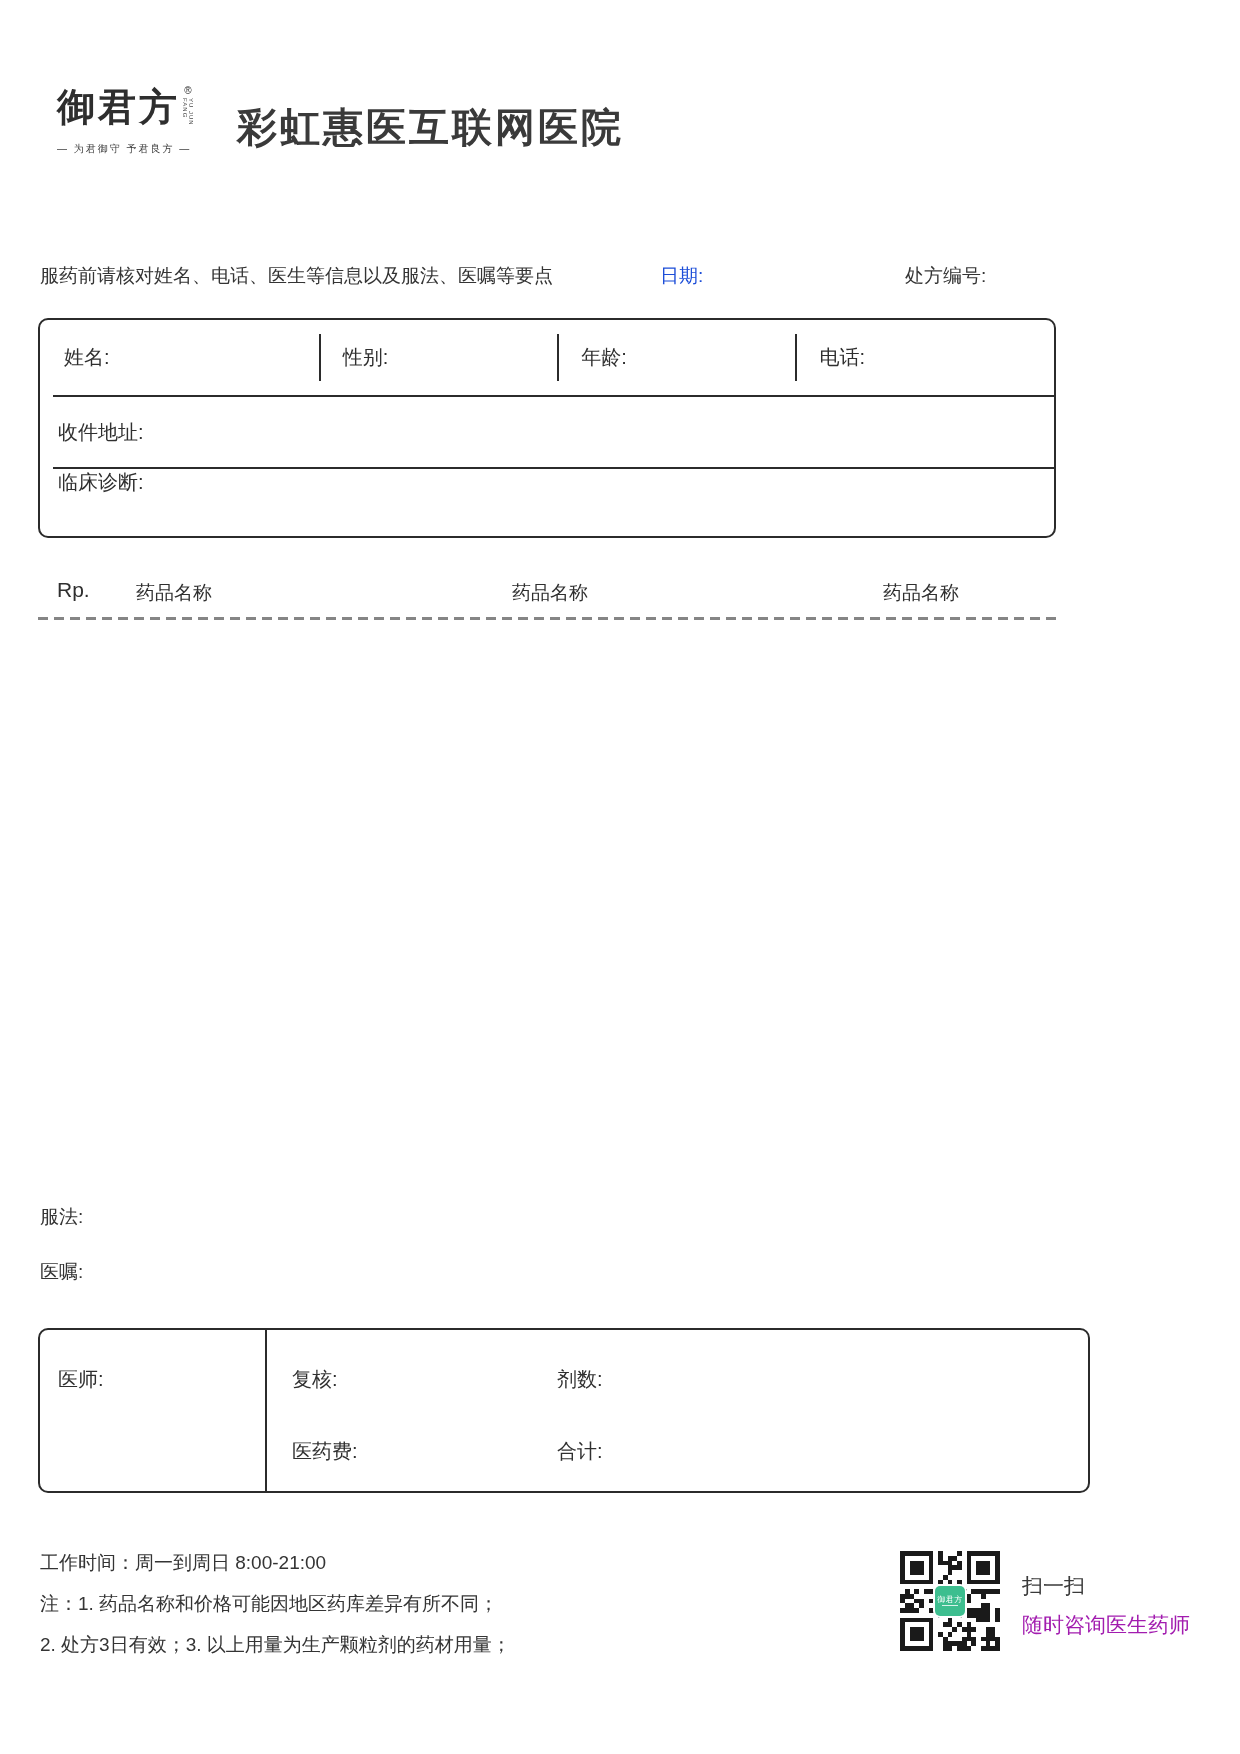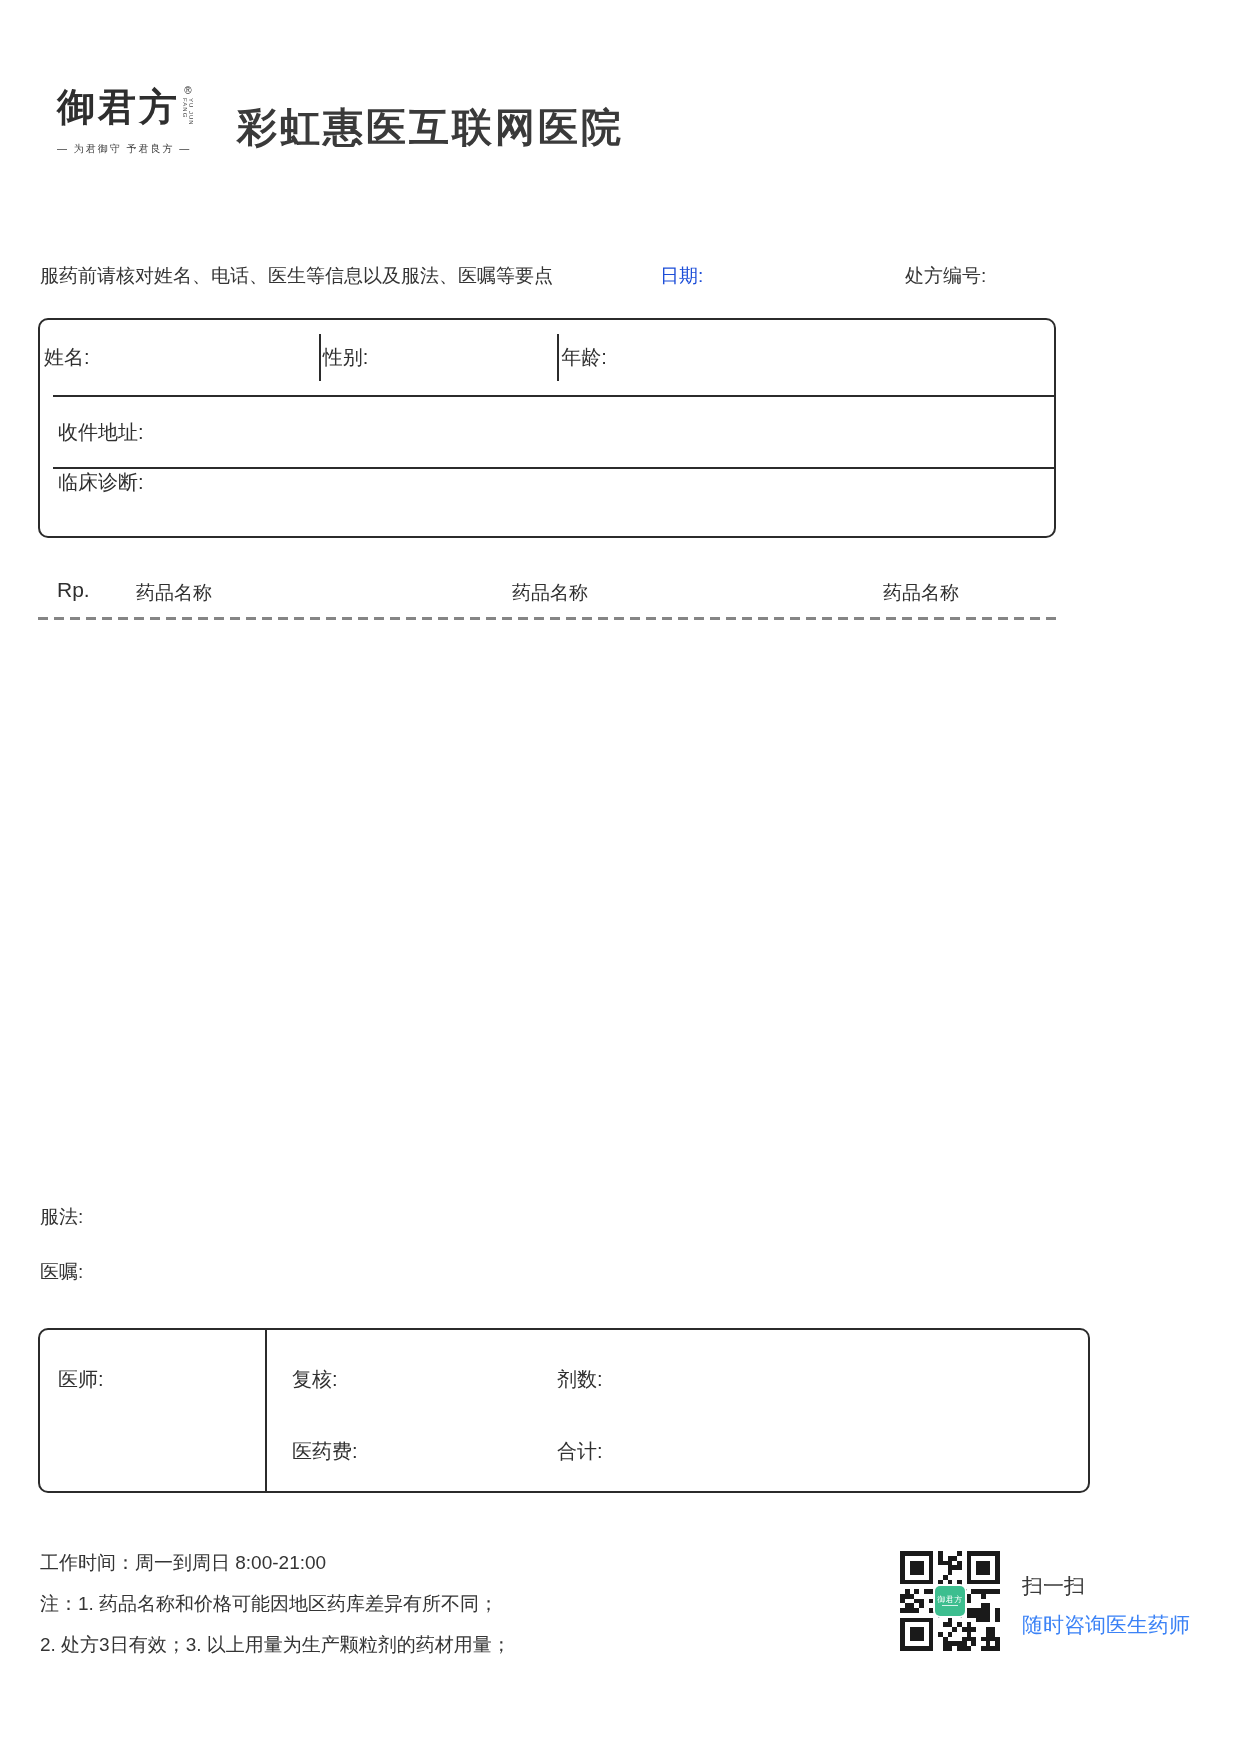--- a/index.html
+++ b/index.html
@@ -18,21 +18,21 @@
   .hospital-title { position:absolute; left:237px; top:100px; font-size:40px; font-weight:800; letter-spacing:3px; color:#3a3a3a; white-space:nowrap; }
 
   
   .notice { position:absolute; left:40px; top:263px; font-size:19px; color:#343434; white-space:nowrap; }
   .date-label { position:absolute; left:660px; top:263px; font-size:19px; color:#1d4ed8; }
   .rx-label { position:absolute; left:905px; top:263px; font-size:19px; color:#343434; }
 
   
   .patient-box { position:absolute; left:38px; top:318px; width:1018px; height:220px; border:2.5px solid #2b2b2b; border-radius:10px; background:#fff; }
   .p-row1 { display:flex; height:75px; position:relative; }
-  .p-cell { display:flex; align-items:center; padding-left:4px; font-size:20px; color:#2f2f2f; position:relative; }
+  .p-cell { display:flex; align-items:center; padding-left:24px; font-size:20px; color:#2f2f2f; position:relative; }
   .p-cell.c1 { width:27.5%; }
   .p-cell.c2 { width:23.5%;border-radius:22px; }
   .p-cell.c3 { width:23.5%; }
   .p-cell.c4 { width:25.5%; }
   .vsep { position:absolute; left:0; top:14px; height:47px; width:0; border-left:2.5px solid #2b2b2b; }
   .hline { border-top:2.5px solid #2b2b2b; margin-left:13px; }
   .p-row2 { height:70px; display:flex; align-items:center; padding-left:18px; font-size:20px; color:#2f2f2f; }
   .p-row3 { height:64px; display:flex; align-items:flex-start; padding-left:18px; font-size:20px; color:#2f2f2f; }
 
   
@@ -62,21 +62,21 @@
   .note2     { position:absolute; left:40px; top:1632px; font-size:19px; color:#343434; }
 
   .qr { position:absolute; left:900px; top:1551px; width:100px; height:100px; }
   .qr svg { display:block; width:100px; height:100px; }
   .qr-center { position:absolute; left:50%; top:50%; transform:translate(-50%,-50%); width:30px; height:30px;
                background:#3dbe8f; border-radius:5px; box-shadow:0 0 0 2px #ffffff;
                display:flex; flex-direction:column; align-items:center; justify-content:center; }
   .qr-center-text { color:#ffffff; font-size:8px; line-height:1.1; letter-spacing:0.5px; }
   .qr-center-sub  { margin-top:1px; width:16px; height:1px; background:rgba(255,255,255,0.8); }
   .scan-label { position:absolute; left:1022px; top:1572px; font-size:21px; color:#3a3a3a; }
-  .scan-desc  { position:absolute; left:1022px; top:1611px; font-size:21px; color:#3b82f6; }
+  .scan-desc  { position:absolute; left:1022px; top:1611px; font-size:21px; color:#a21caf; }
 </style>
 </head>
 <body>
 
 <div class="page">
 
   <div class="logo">
     <div class="logo-row">
       <div class="logo-main">御君方</div>
       <div class="logo-side">
@@ -97,20 +97,24 @@
       <div class="p-cell c1">
         <span>姓名:</span>
       </div>
       <div class="p-cell c2">
         <span class="vsep"></span>
         <span>性别:</span>
       </div>
       <div class="p-cell c3">
         <span class="vsep"></span>
         <span>年龄:</span>
+      </div>
+      <div class="p-cell c4">
+        <span class="vsep"></span>
+        <span>电话:</span>
       </div>
     </div>
     <div class="hline"></div>
     <div class="p-row2">
       <span>收件地址:</span>
     </div>
     <div class="hline"></div>
     <div class="p-row3">
       <span>临床诊断:</span>
     </div>

